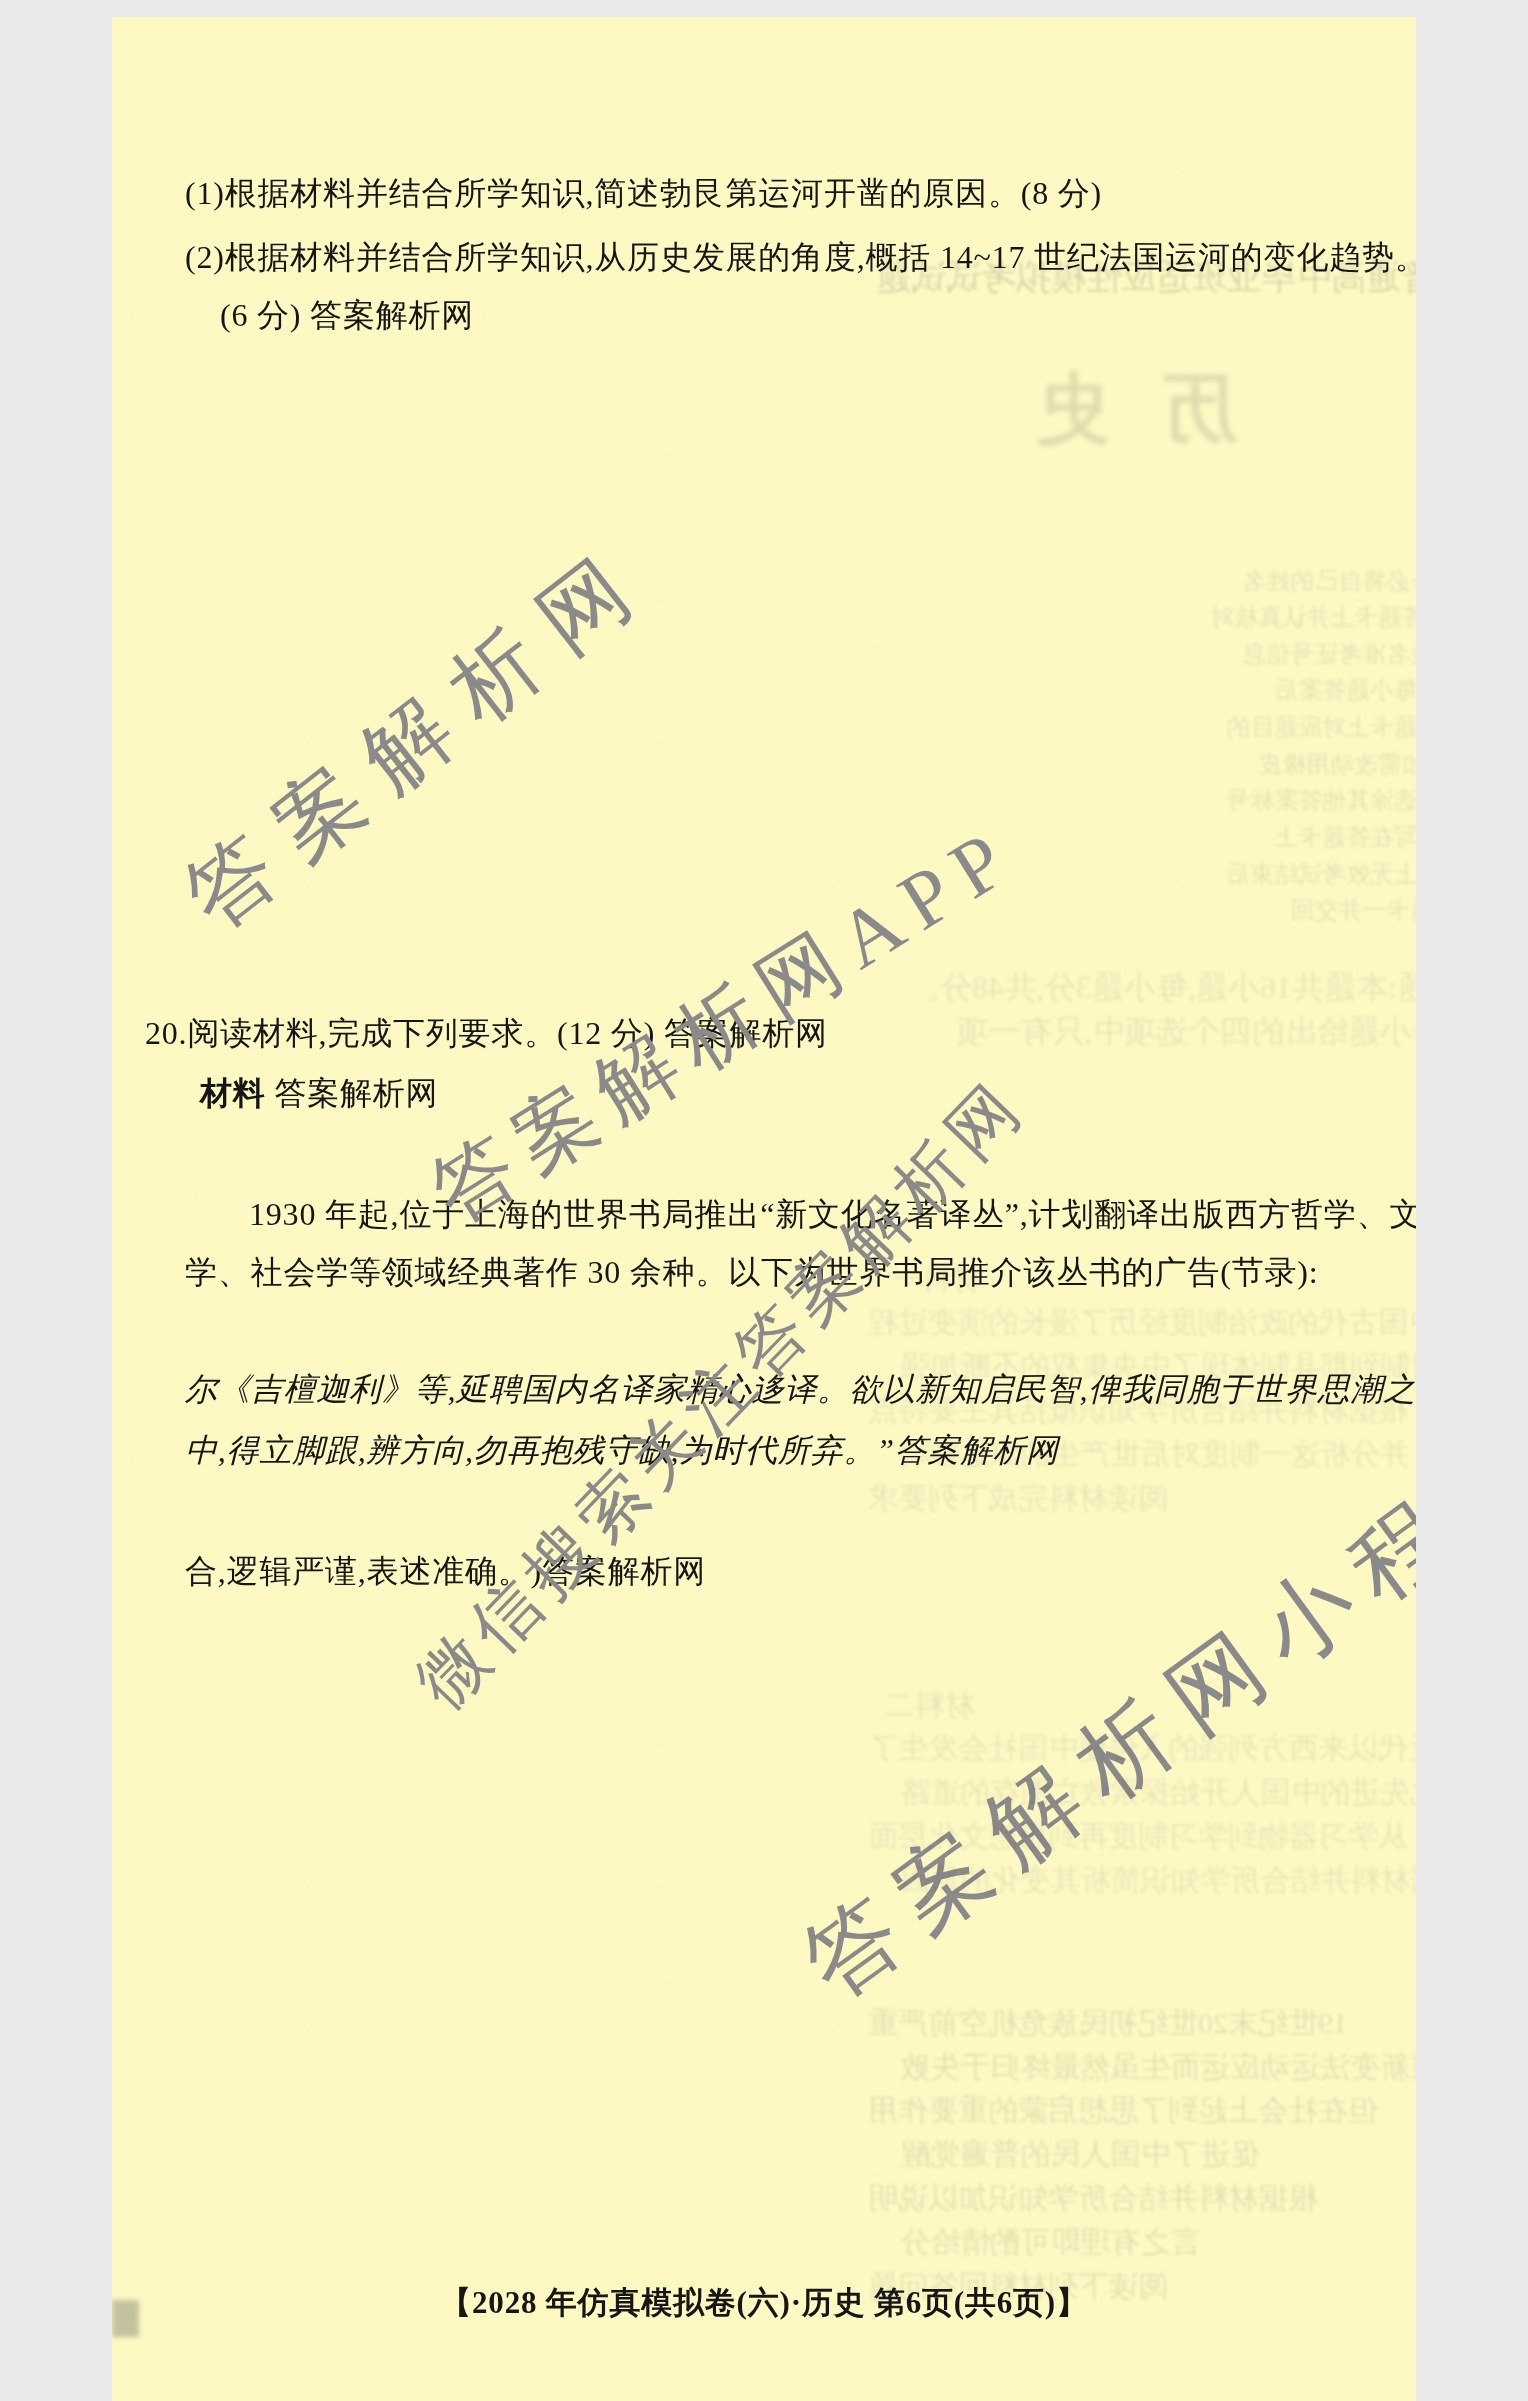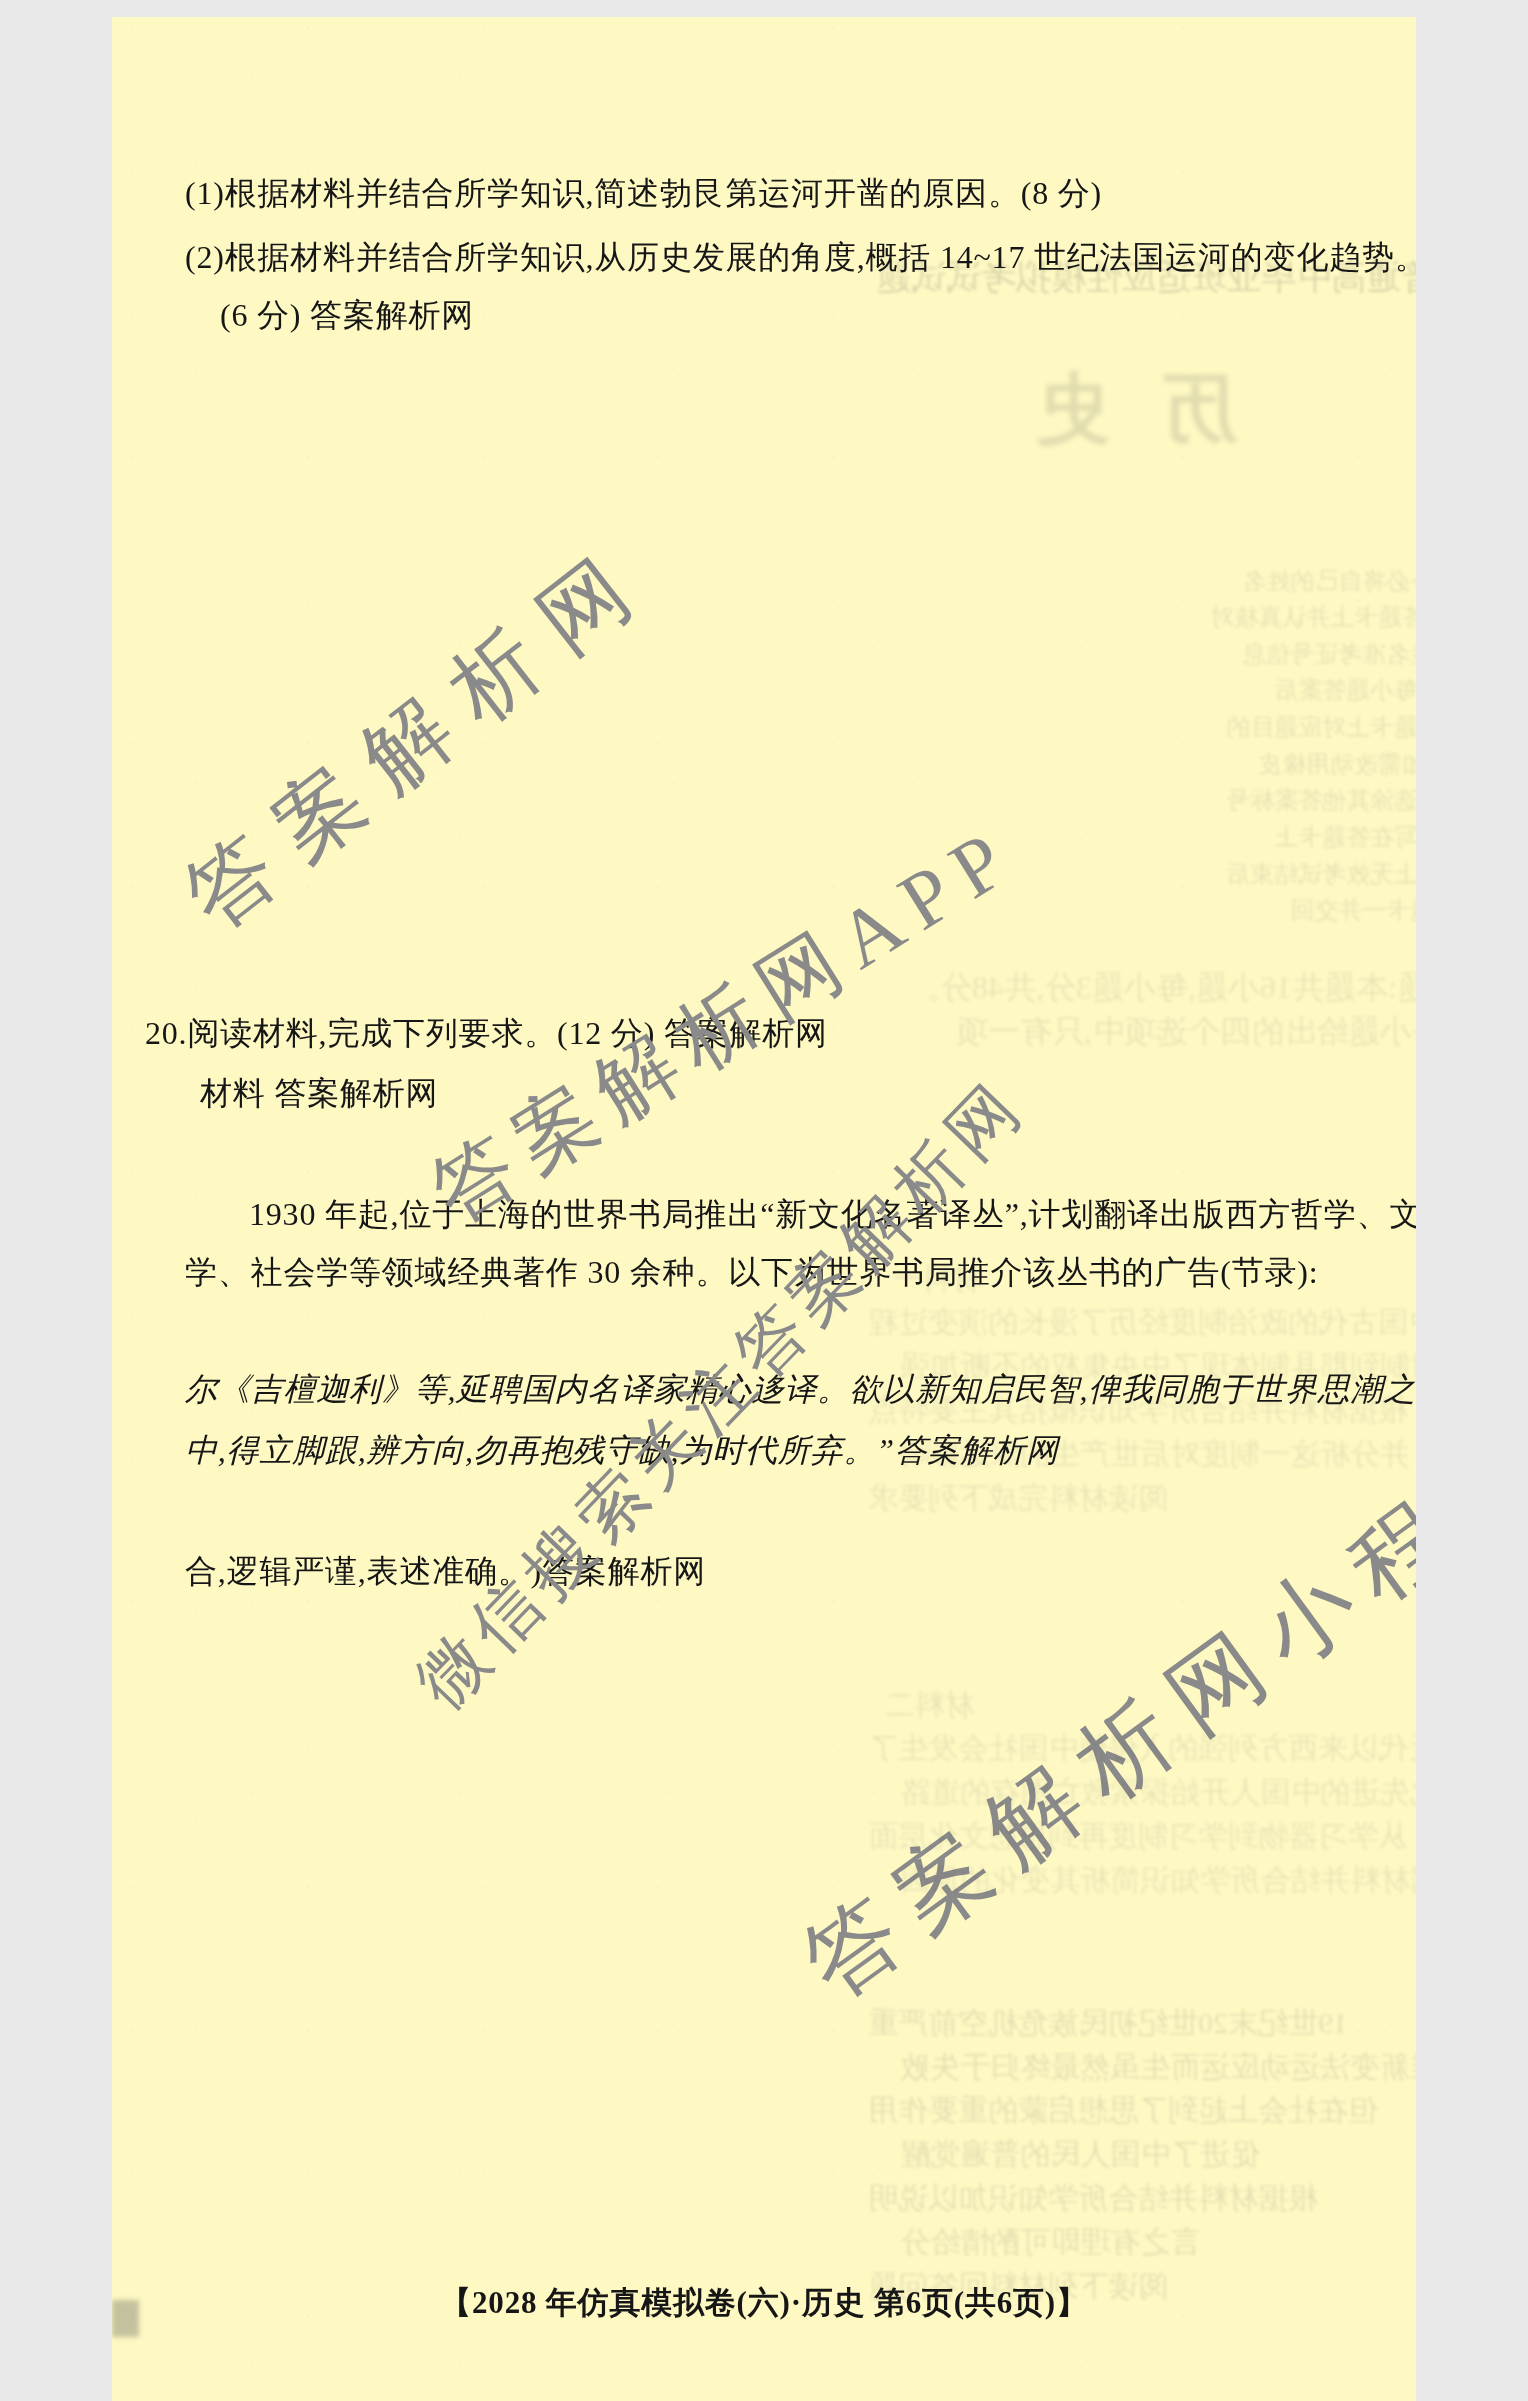--- a/index.html
+++ b/index.html
@@ -23,21 +23,21 @@
     background-size:175px 143px,207px 191px,239px 207px;
     pointer-events:none;
   }
   .line{
     position:absolute;
     font-size:32px;line-height:1.2;
     letter-spacing:0.8px;
     white-space:nowrap;
   }
   .kai{font-style:italic;}
-  .bold{font-weight:400;}
+  .bold{font-weight:700;}
   .ad-title{
     position:absolute;left:0;right:0;text-align:center;
     font-size:33px;font-weight:700;letter-spacing:1.6px;
   }
   .footer-center{
     position:absolute;left:0;right:0;top:2265px;text-align:center;
     font-size:31px;font-weight:700;letter-spacing:0.8px;
   }
   .footer-region{
     position:absolute;top:2265px;left:1381px;

